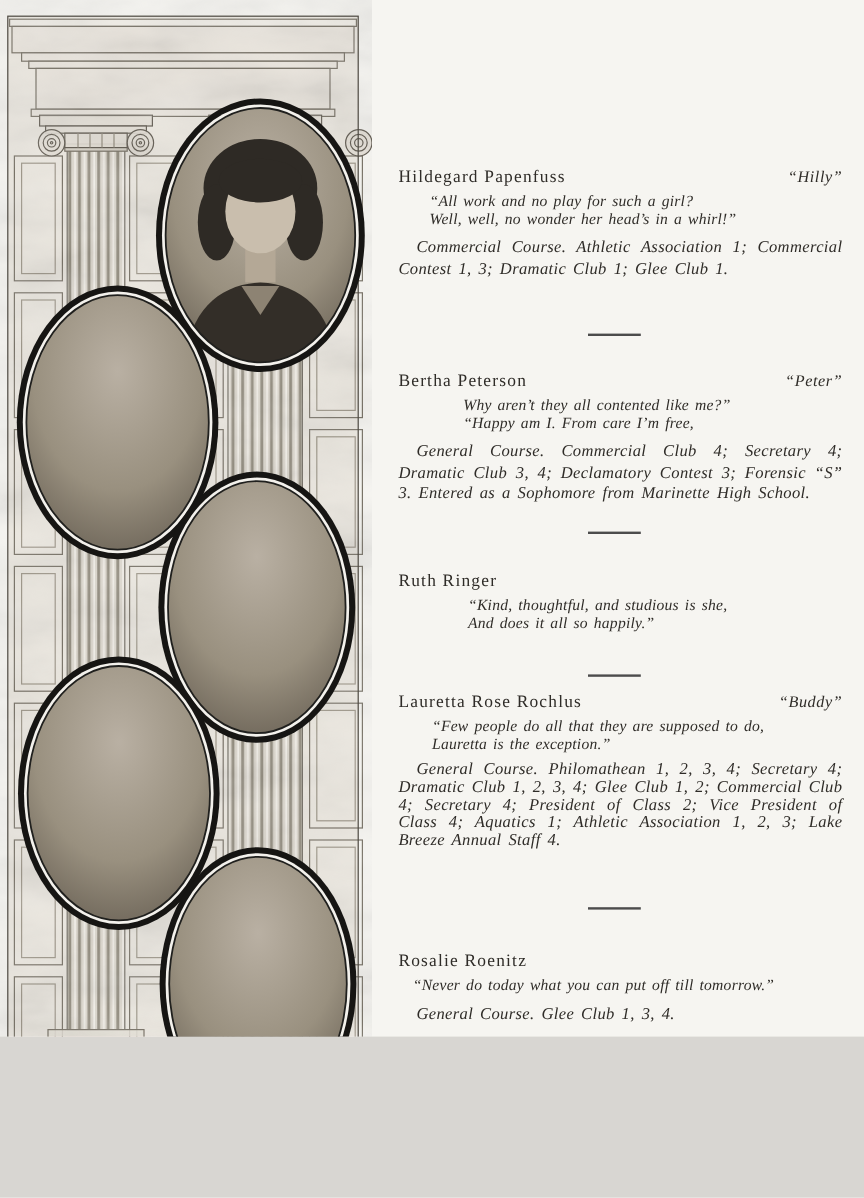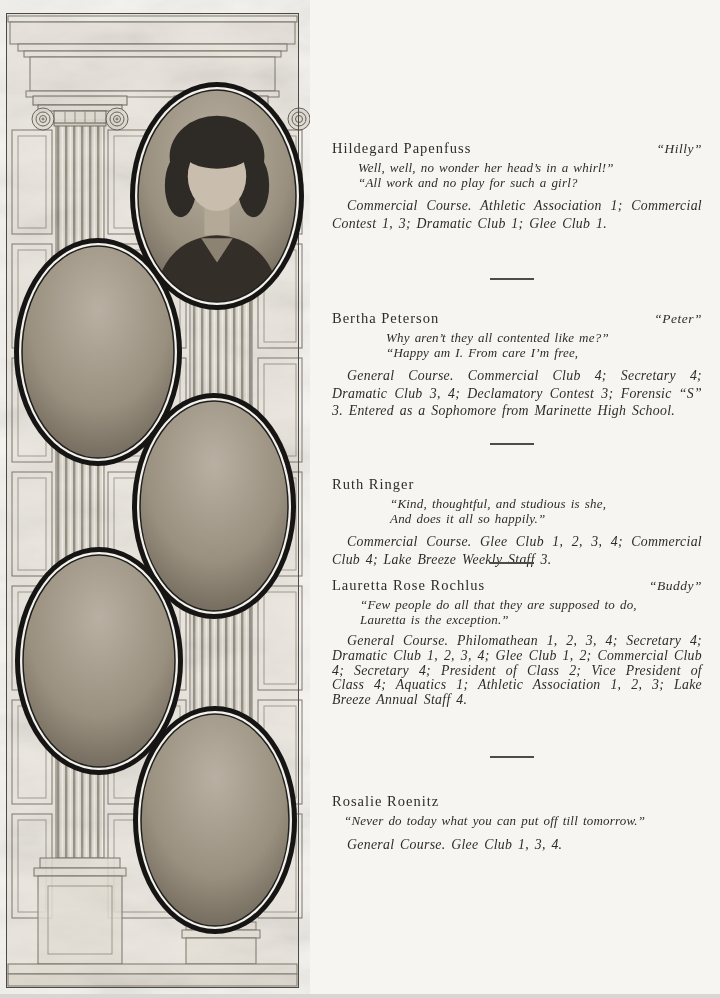--- a/index.html
+++ b/index.html
@@ -1,17 +1,17 @@
 <!DOCTYPE html>
 <html><head>
 <meta charset="utf-8">
 <style>
   html,body{margin:0;padding:0;background:#d8d6d2;}
   .page{
-    position:relative;width:720px;height:994px;margin:0 auto;
+    position:relative;width:720px;height:864px;margin:0 auto;
     background:#f6f5f1;overflow:hidden;
     font-family:"Liberation Serif","DejaVu Serif",serif;color:#2f2c28;
   }
   #column-art{position:absolute;left:0;top:0;}
   #entries{position:absolute;left:332px;top:0;width:370px;height:998px;}
   .entry{position:absolute;left:0;width:100%;}
   .head{display:flex;justify-content:space-between;align-items:baseline;margin-bottom:4px;}
   .name{font-size:14.5px;letter-spacing:1px;}
   .nick{font-style:italic;font-size:13.5px;letter-spacing:.5px;}
   .quote{font-style:italic;font-size:13px;line-height:14.5px;letter-spacing:.2px;word-spacing:1.5px;margin-bottom:7px;}
@@ -226,22 +226,22 @@
   </svg>
 
   <div id="entries">
 
     <section class="entry" style="top:140px">
       <div class="head">
         <span class="name">Hildegard Papenfuss</span>
         <span class="nick">“Hilly”</span>
       </div>
       <div class="quote" style="margin-left:26px">
+        <div>“All work and no play for such a girl?</div>
         <div>Well, well, no wonder her head’s in a whirl!”</div>
-        <div>“All work and no play for such a girl?</div>
       </div>
       <p class="acts">Commercial Course.  Athletic Association 1; Commercial Contest 1, 3; Dramatic Club 1; Glee Club 1.</p>
     </section>
     <div class="divider" style="top:278px"></div>
 
     <section class="entry" style="top:310px">
       <div class="head">
         <span class="name">Bertha Peterson</span>
         <span class="nick">“Peter”</span>
       </div>
@@ -255,21 +255,20 @@
 
     <section class="entry" style="top:476px">
       <div class="head">
         <span class="name">Ruth Ringer</span>
         <span class="nick"></span>
       </div>
       <div class="quote" style="margin-left:58px">
         <div>“Kind, thoughtful, and studious is she,</div>
         <div>And does it all so happily.”</div>
       </div>
-      <p class="acts">Commercial Course.  Glee Club 1, 2, 3, 4; Commercial Club 4; Lake Breeze Weekly Staff 3.</p>
     </section>
     <div class="divider" style="top:562px"></div>
 
     <section class="entry tight" style="top:577px">
       <div class="head">
         <span class="name">Lauretta Rose Rochlus</span>
         <span class="nick">“Buddy”</span>
       </div>
       <div class="quote" style="margin-left:28px">
         <div>“Few people do all that they are supposed to do,</div>

